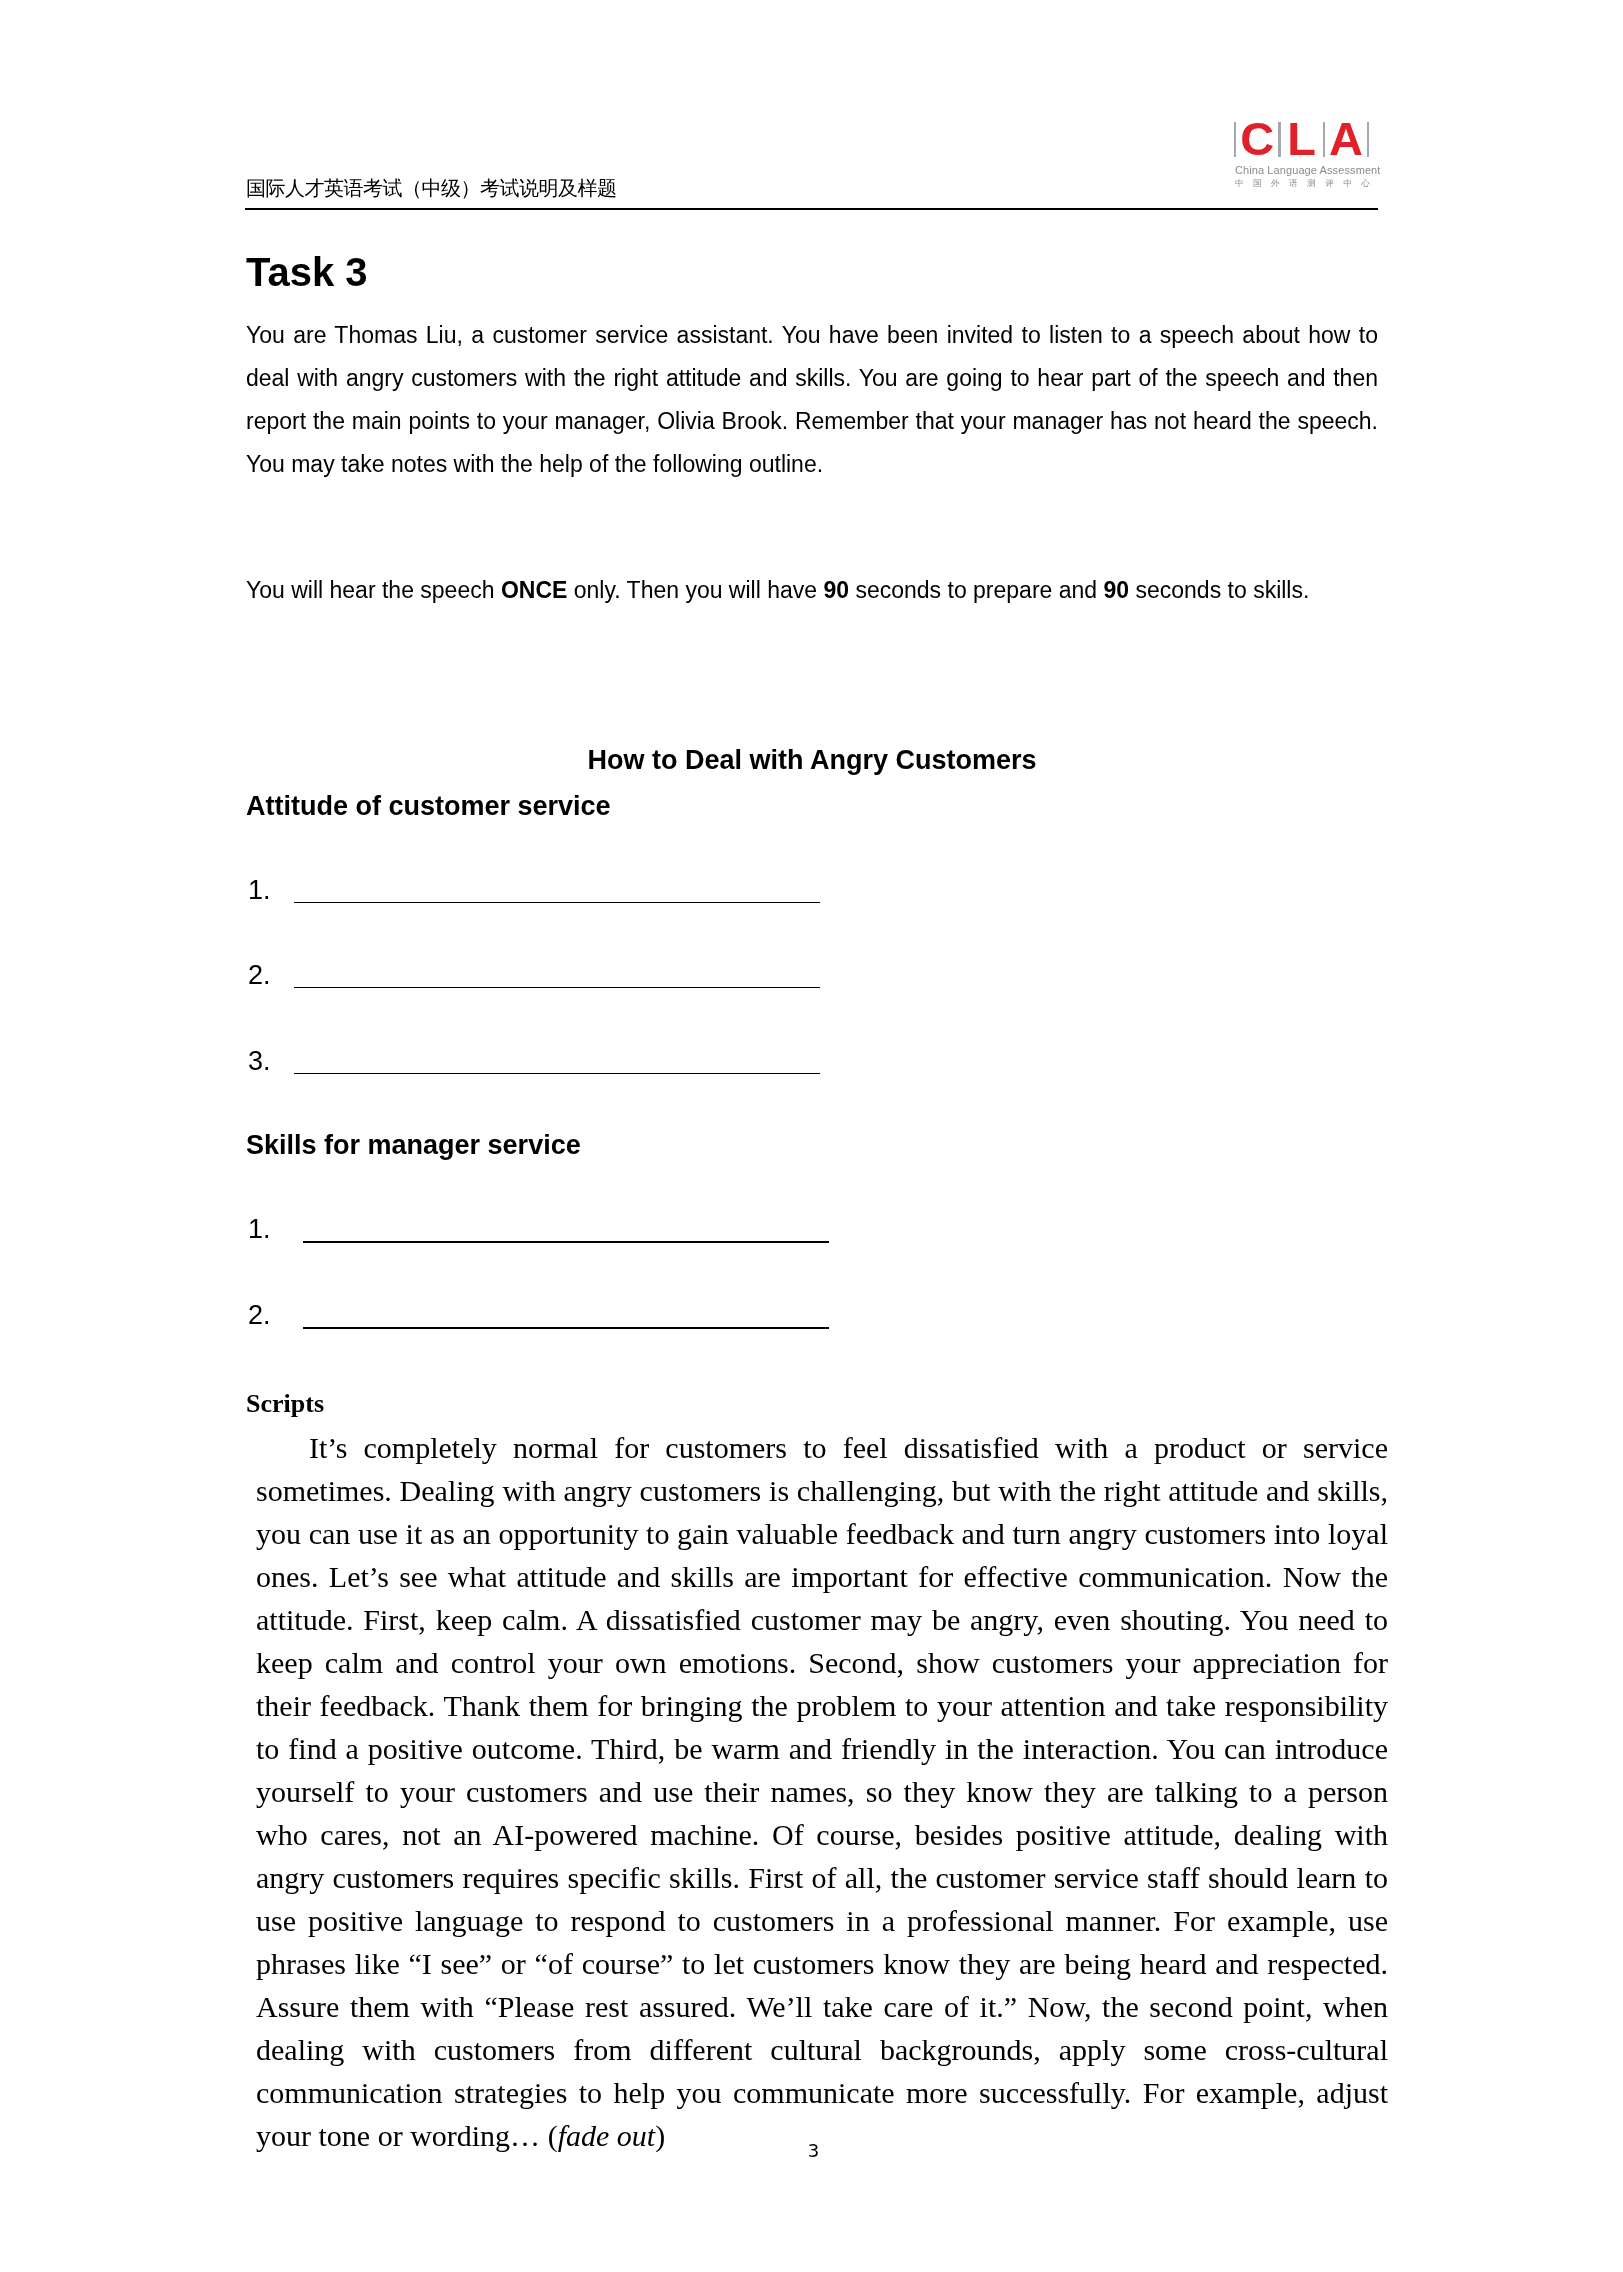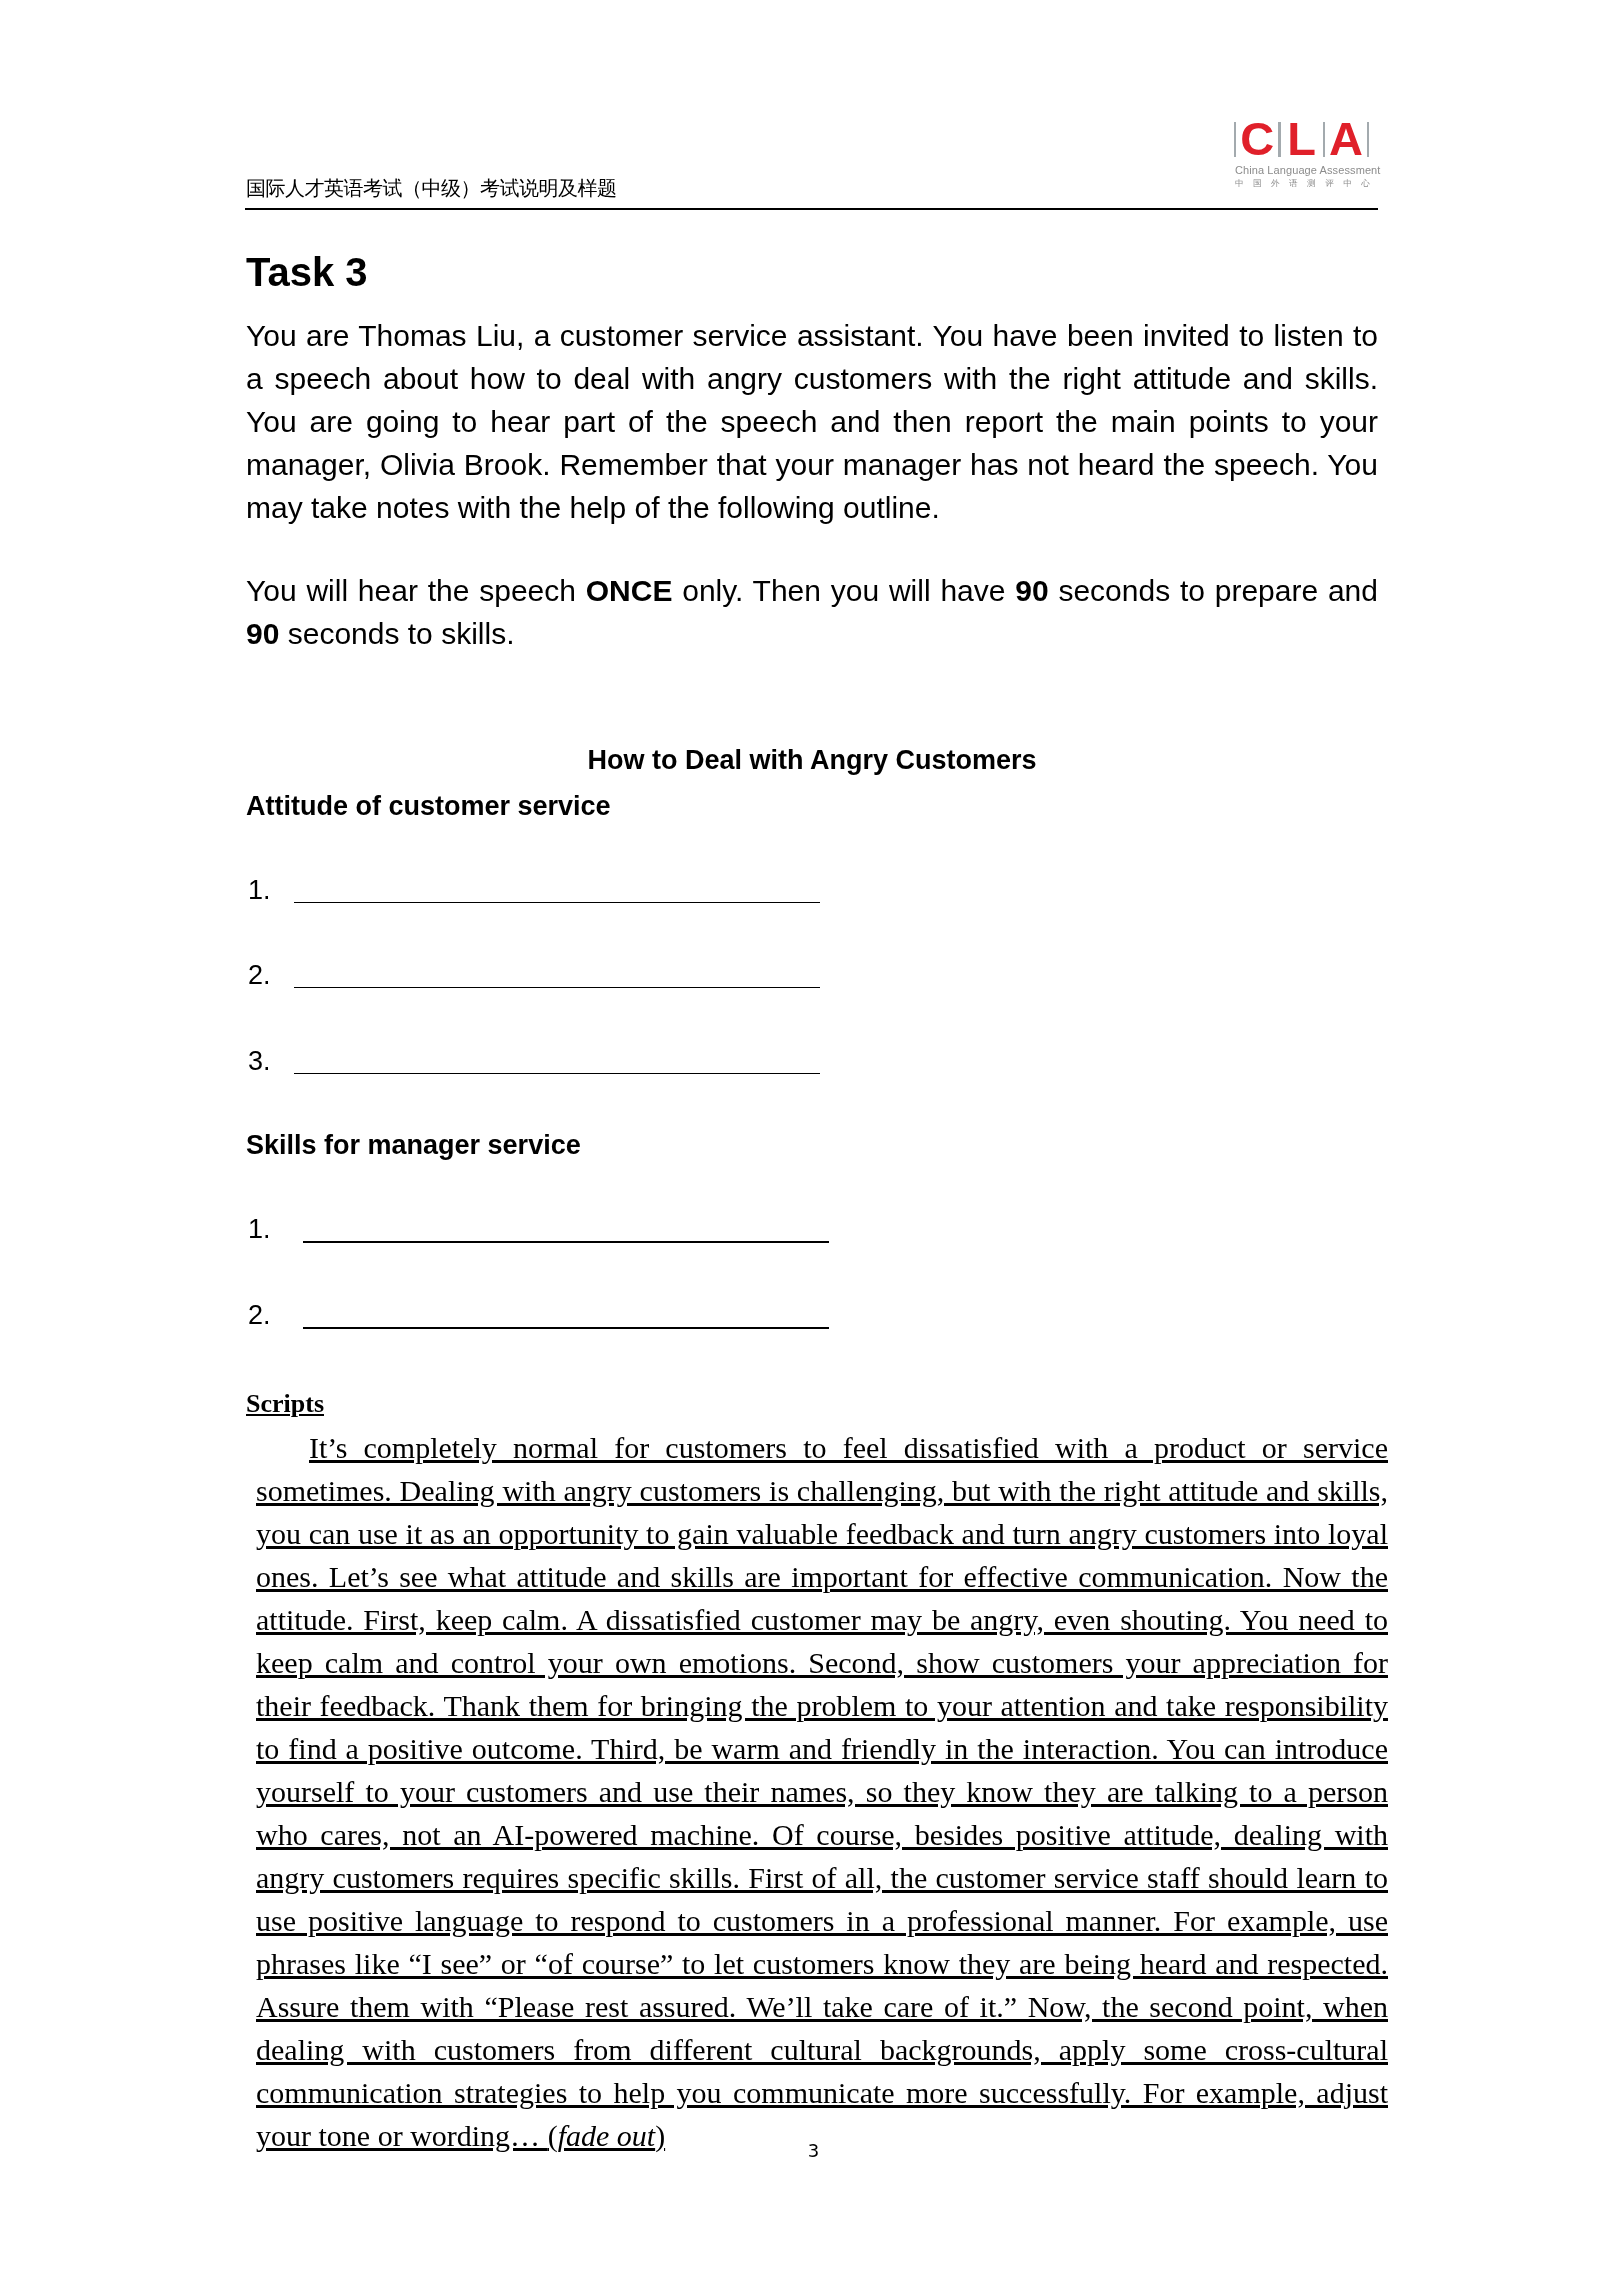--- a/index.html
+++ b/index.html
@@ -12,25 +12,25 @@
 
   .logo { left: 1234px; top: 119px; width: 141px; height: 77px; }
   .logo-letters { position: absolute; left: 0; top: 0; height: 40px; width: 136px; display: flex; align-items: center; }
   .logo-bar { width: 2.3px; height: 35px; background: #a3aaae; }
   .logo-letter { font-family: "Liberation Sans", sans-serif; font-weight: bold; font-size: 47px; color: #e0202a; width: 42px; text-align: center; line-height: 40px; }
   .logo-en { position: absolute; left: 0.9px; top: 45px; width: 136px; font-family: Liberation Sans, sans-serif; font-size: 11px; color: #8c8c8c; letter-spacing: 0.1px; white-space: nowrap; }
   .logo-cn { position: absolute; left: 0.9px; top: 59px; width: 135px; font-family: "DejaVu Sans", sans-serif; font-size: 8.6px; color: #8c8c8c; display: flex; justify-content: space-between; }
 
   
   .sans { font-family: "Liberation Sans", sans-serif; }
-  .serif { font-family: "Liberation Serif", serif; text-decoration: underline; }
+  .serif { font-family: "Liberation Serif", serif; }
 
   .task-title { left: 246px; top: 254px; font-size: 40px; font-weight: bold; line-height: 36px; }
 
-  .para { left: 246px; width: 1132px; font-size: 30px; line-height: 43px; text-align: justify; text-align-last: left; }
+  .para { left: 246px; width: 1132px; font-size: 23px; line-height: 43px; text-align: justify; text-align-last: left; }
   .para-intro { top: 314px; }
   .para-time { top: 569px; }
 
   .center-title { left: 246px; width: 1132px; top: 698px; text-align: center; font-size: 27px; font-weight: bold; line-height: 36px; margin-top: 44px; }
 
   .section-head { left: 246px; font-size: 27px; font-weight: bold; line-height: 36px; }
   .sh-attitude { top: 788px; }
   .sh-skills { top: 1127px; }
 
   .blank-row { left: 248px; height: 36px; width: 591px; }

